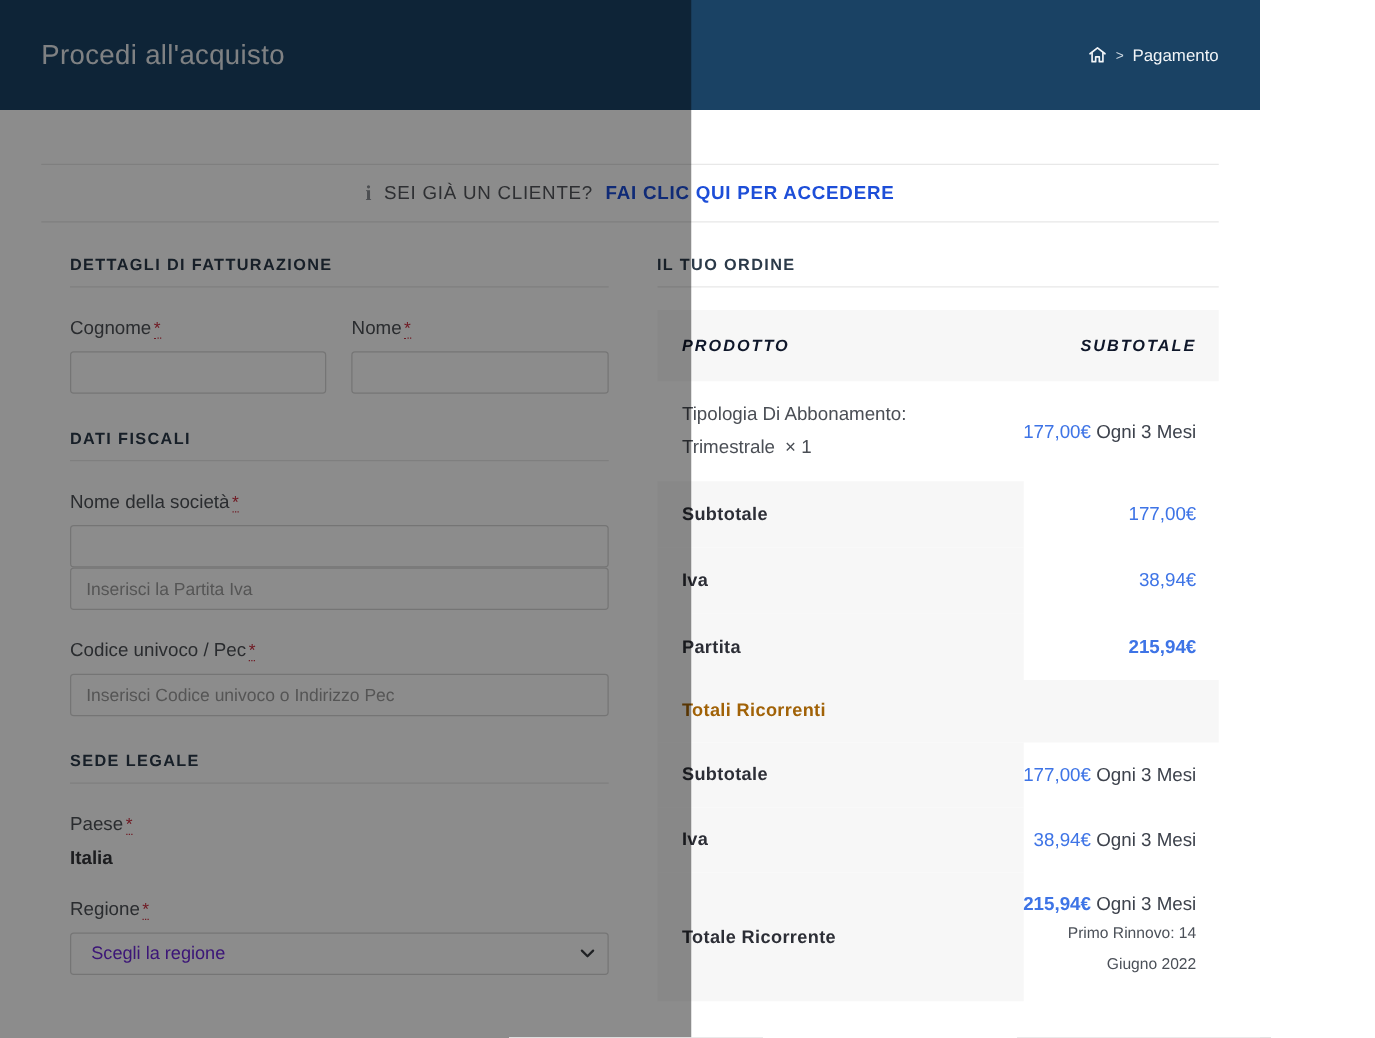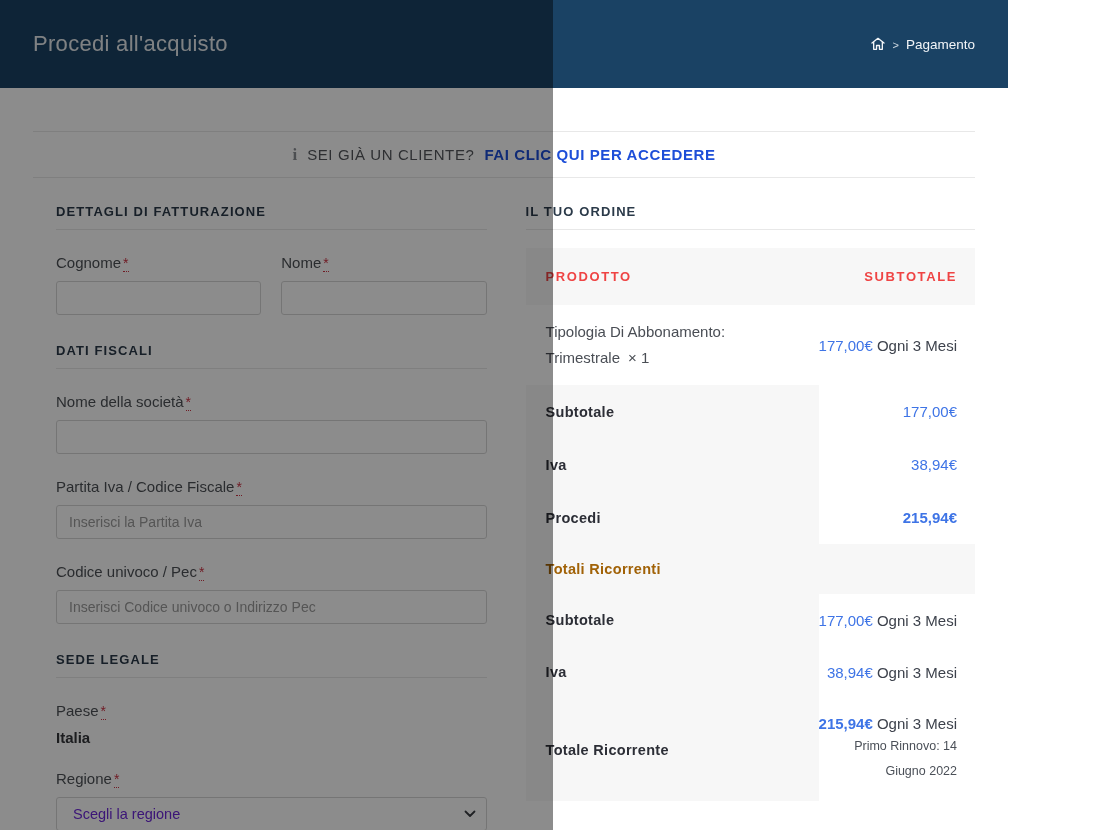--- a/index.html
+++ b/index.html
@@ -44,21 +44,21 @@
   .t-select { width:100%; height:34px; border:1px solid #d6d6d6; border-radius:3px; background:#fff;
               padding:0 30px 0 16px; font-size:14.5px; color:#6d28d9; appearance:none; -webkit-appearance:none;
               font-family:"Liberation Sans", sans-serif; }
   .sel-chev { position:absolute; right:11px; top:13px; pointer-events:none; display:inline-flex; }
 
   
   .order-head-color { color:#22374e; }
   .otable { margin-top:18px; }
   .ot-head { background:#f7f7f7; height:57px; display:flex; align-items:center;
              justify-content:space-between; padding:0 18px 0 20px; }
-  .ot-head span { font-size:13px; font-weight:700; letter-spacing:1.6px; color:#ef4444; }
+  .ot-head span { font-size:13px; font-weight:700; letter-spacing:1.6px; color:#0f172a;font-style:italic; }
   .prod-row { display:flex; justify-content:space-between; align-items:center; padding:14px 18px 14px 20px; }
   .prod-name { font-size:15px; color:#4a4e55; line-height:26px; }
   .prod-qty { margin-left:8px; color:#4a4e55; }
   .price { color:#3e74e6; }
   .price-b { color:#3e74e6; font-weight:700; }
   .period { color:#3d424c; }
   .amount-line { font-size:15px; white-space:nowrap; }
 
   .orow { display:flex; }
   .orow .lcell { width:293px; background:#f7f7f7; display:flex; align-items:center; padding:0 20px; }
@@ -117,21 +117,20 @@
           <input class="t-input" value="" style="">
         </div>
       </div>
 
       <h3 class="sec sec-gap">DATI FISCALI</h3>
       <div class="divider"></div>
 
       <label class="f-label"><span>Nome della società</span><abbr class="req">*</abbr></label>
       <input class="t-input" value="" style="">
 
-      <label class="f-label"><span>Partita Iva / Codice Fiscale</span><abbr class="req">*</abbr></label>
       <input class="t-input" placeholder="Inserisci la Partita Iva" style="">
 
       <label class="f-label"><span>Codice univoco / Pec</span><abbr class="req">*</abbr></label>
       <input class="t-input" placeholder="Inserisci Codice univoco o Indirizzo Pec" style="">
 
       <h3 class="sec sec-gap">SEDE LEGALE</h3>
       <div class="divider"></div>
 
       <label class="f-label"><span>Paese</span><abbr class="req">*</abbr></label>
       <div class="static-val">Italia</div>
@@ -183,21 +182,21 @@
           <div class="lcell">
               <span>Iva</span>
             </div>
           <div class="vcell amount-line">
               <span class="price">38,94€</span>
             </div>
         </div>
 
         <div class="orow h53">
           <div class="lcell">
-              <span>Procedi</span>
+              <span>Partita</span>
             </div>
           <div class="vcell amount-line">
               <span class="price-b">215,94€</span>
             </div>
         </div>
 
         <div class="band">
           <span>Totali Ricorrenti</span>
         </div>
 

